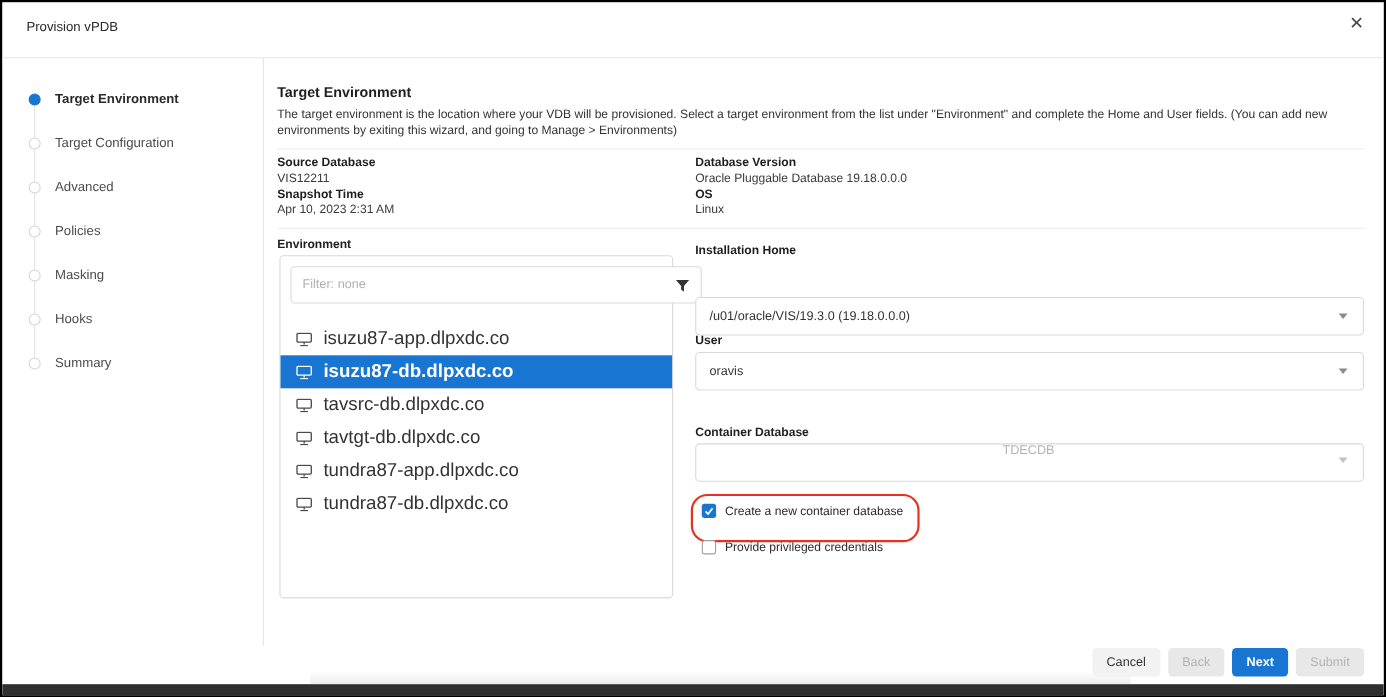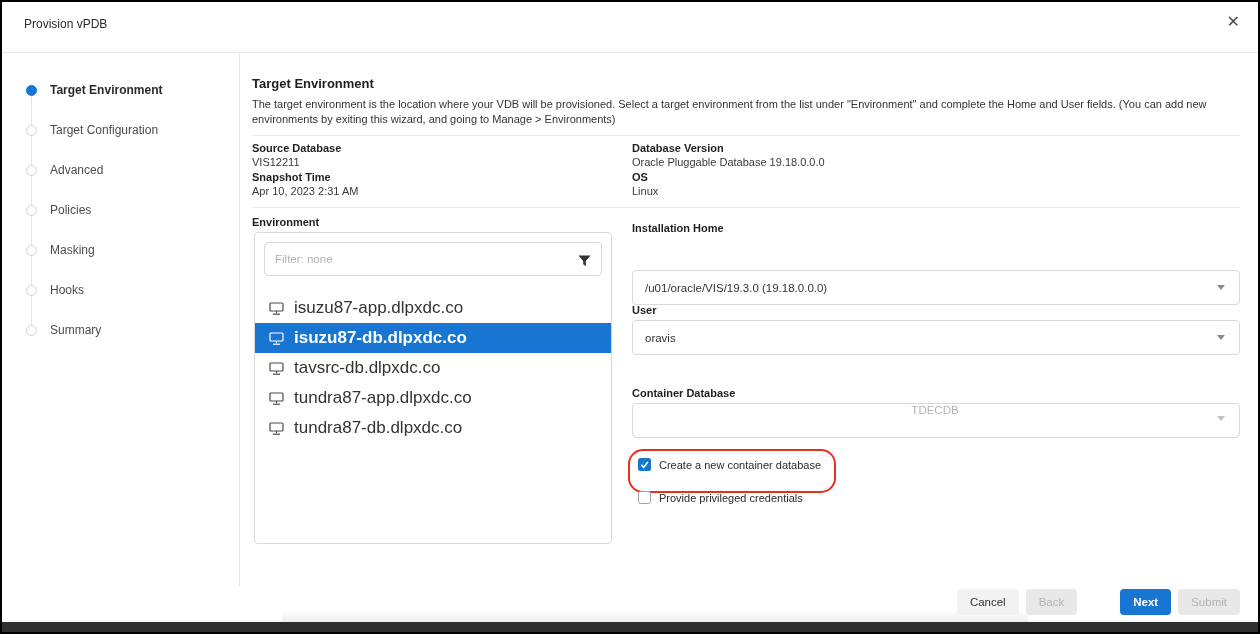--- a/index.html
+++ b/index.html
@@ -29,21 +29,21 @@
   .divider { position:absolute; left:250px; width:988px; height:1px; background:#ededed; }
   .div1 { top:133px; } .div2 { top:205px; }
 
   .info-label { position:absolute; font-size:11px; font-weight:bold; color:#1f1f1f; }
   .info-value { position:absolute; font-size:11px; color:#3a3a3a; }
 
   .fld-label { position:absolute; font-size:11px; font-weight:bold; color:#1f1f1f; }
 
   
   .env-box { position:absolute; left:252px; top:230px; width:358px; height:312px; border:1px solid #d9d9d9; border-radius:4px; background:#fff; }
-  .filter-wrap { position:absolute; left:262px; top:240px; width:338px; height:34px; }
+  .filter-wrap { position:absolute; left:262px; top:240px; width:374px; height:34px; }
   .filter-input { width:100%; height:100%; border:1px solid #d9d9d9; border-radius:4px; padding:0 30px 0 10px; font-size:11.5px; color:#333; font-family:"Liberation Sans", sans-serif; outline:none; }
   .filter-input::placeholder { color:#b0b0b0; }
   .filter-icon { position:absolute; right:11px; top:11px; }
   .env-list { position:absolute; left:253px; top:291px; width:356px; }
   .env-item { height:30px; display:flex; align-items:center; padding-left:14px; gap:10px; font-size:17px; color:#333; cursor:pointer; }
   .env-item .mon { color:#4a4a4a; display:flex; }
   .env-item.selected { background:#1876d2; color:#fff; font-weight:bold; }
   .env-item.selected .mon { color:#fff; }
 
   
@@ -58,21 +58,21 @@
   .cb { width:13px; height:13px; border-radius:2.5px; flex:0 0 auto; cursor:pointer; }
   .cb.checked { background:#1876d2; display:flex; align-items:center; justify-content:center; }
   .cb.unchecked { background:#fff; border:1.3px solid #9e9e9e; }
   .cb-label { font-size:11px; color:#2b2b2b; white-space:nowrap; }
 
   
   .footer { position:absolute; right:18px; bottom:17px; display:flex; gap:7px; }
   .btn { height:26px; padding:0 13px; border:none; border-radius:4px; font-size:11.5px; font-family:"Liberation Sans", sans-serif; cursor:pointer; }
   .btn-cancel { background:#f2f2f2; color:#333; }
   .btn-disabled { background:#e8e8e8; color:#b3b3b3; cursor:default; }
-  .btn-primary { background:#1876d2; color:#fff; font-weight:bold;margin-left:36px; }
+  .btn-primary { background:#1876d2; color:#fff; font-weight:bold; }
   .footer-shadow { position:absolute; left:280px; right:230px; bottom:10px; height:12px; background:linear-gradient(to bottom, rgba(0,0,0,0), rgba(0,0,0,0.07)); }
   .bottom-bar { position:absolute; left:0; right:0; bottom:0; height:10px; background:#2f2f2f; }
 </style>
 </head>
 <body>
 
 <div class="screen">
 
   <div class="dialog-title">Provision vPDB</div>
   <div class="close-btn">✕</div>
@@ -167,20 +167,30 @@
       <span>tavsrc-db.dlpxdc.co</span>
     </div>
     <div class="env-item">
       <span class="mon">
           <svg width="15" height="13" viewBox="0 0 15 13" fill="none" stroke="currentColor" stroke-width="1.2">
             <rect x="1" y="1" width="13" height="8" rx="1"></rect>
             <path d="M7.5 9 v2.2"></path>
             <path d="M4 12.2 h7"></path>
           </svg>
         </span>
+      <span>tavtgt-db.dlpxdc.co</span>
+    </div>
+    <div class="env-item">
+      <span class="mon">
+          <svg width="15" height="13" viewBox="0 0 15 13" fill="none" stroke="currentColor" stroke-width="1.2">
+            <rect x="1" y="1" width="13" height="8" rx="1"></rect>
+            <path d="M7.5 9 v2.2"></path>
+            <path d="M4 12.2 h7"></path>
+          </svg>
+        </span>
       <span>tundra87-app.dlpxdc.co</span>
     </div>
     <div class="env-item">
       <span class="mon">
           <svg width="15" height="13" viewBox="0 0 15 13" fill="none" stroke="currentColor" stroke-width="1.2">
             <rect x="1" y="1" width="13" height="8" rx="1"></rect>
             <path d="M7.5 9 v2.2"></path>
             <path d="M4 12.2 h7"></path>
           </svg>
         </span>

